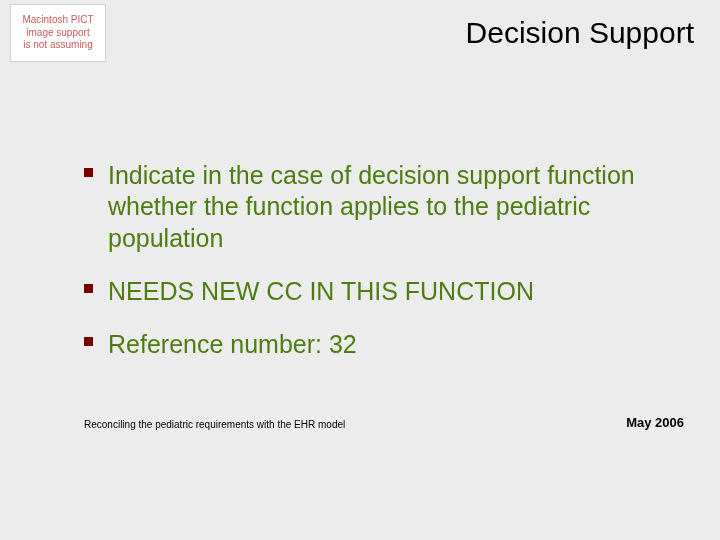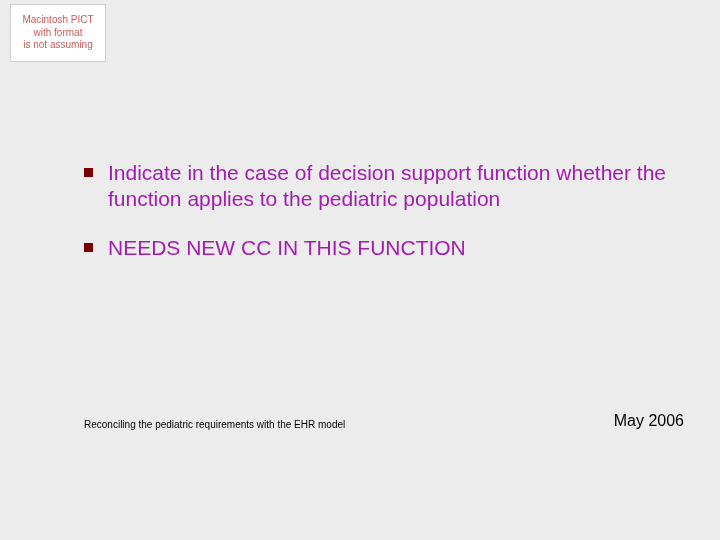--- a/index.html
+++ b/index.html
@@ -55,23 +55,23 @@
   }
   .body ul {
     list-style: none;
     margin: 0;
     padding: 0;
   }
   .body li {
     position: relative;
     padding-left: 24px;
     margin-bottom: 22px;
-    font-size: 21px;
+    font-size: 25px;
     line-height: 1.25;
-    color: #a21caf;
+    color: #4d7c0f;
   }
   .body li::before {
     content: "";
     position: absolute;
     left: 0;
     top: 8px;
     width: 9px;
     height: 9px;
     background: #780000;
   }
@@ -79,41 +79,44 @@
     position: absolute;
     left: 84px;
     bottom: 26px;
     font-size: 10px;
     color: #000;
   }
   .footer-right {
     position: absolute;
     right: 36px;
     bottom: 26px;
-    font-size: 16px;
+    font-size: 13px;
     color: #000;
+    font-weight: bold;
   }
 </style>
 </head>
 <body>
 
 <div class="slide">
 
   <div class="placeholder-box">
     <div class="ph-text">
       <span>Macintosh PICT</span><br>
-      <span>with format</span><br>
+      <span>image support</span><br>
       <span>is not assuming</span>
     </div>
   </div>
 
+  <div class="title">Decision Support</div>
 
   <div class="body">
     <ul>
       <li>Indicate in the case of  decision support function whether the function applies to the pediatric population</li>
       <li>NEEDS NEW CC IN THIS FUNCTION</li>
+      <li>Reference number: 32</li>
     </ul>
   </div>
 
   <div class="footer-left">Reconciling the pediatric requirements with the EHR model</div>
   <div class="footer-right">May 2006</div>
 
 </div>
 
 </body></html>

